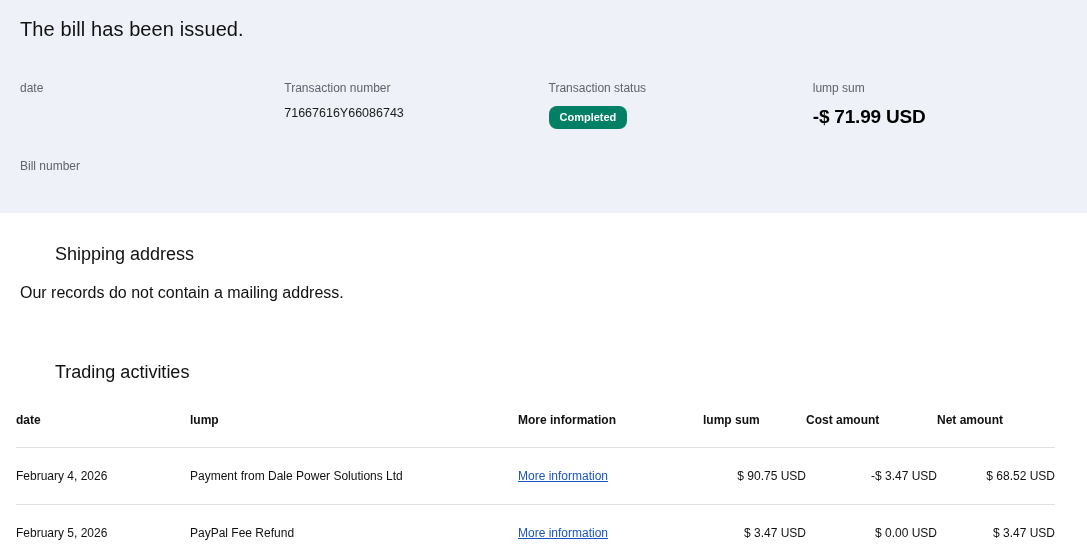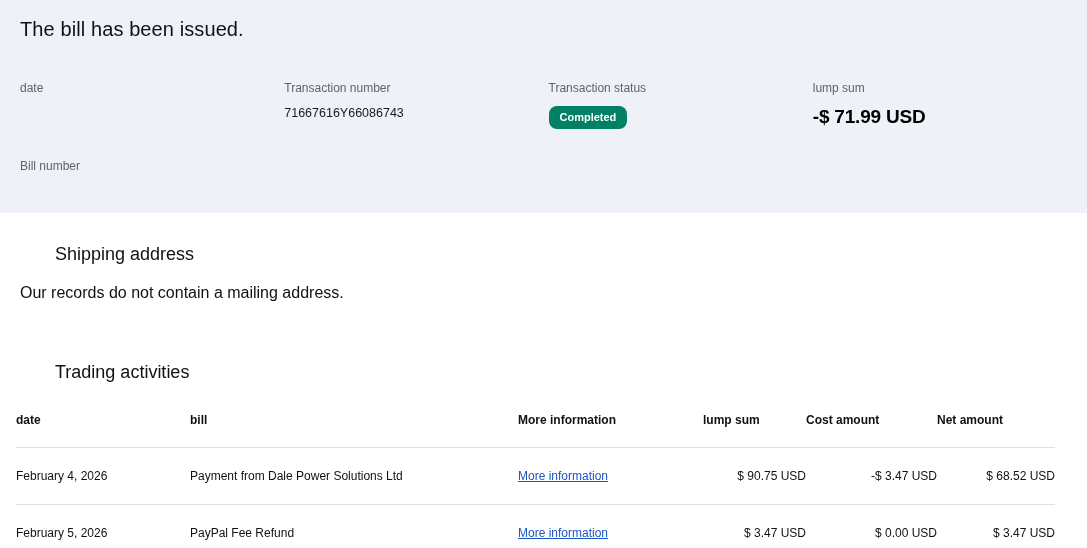--- a/index.html
+++ b/index.html
@@ -150,21 +150,21 @@
       <col class="col-date">
         <col class="col-type">
         <col class="col-info">
       <col class="col-lump">
         <col class="col-cost">
         <col class="col-net">
     </colgroup>
     <thead>
       <tr>
         <th class="first">date</th>
-        <th>bill</th>
+        <th>lump</th>
         <th>More information</th>
         <th class="num">lump sum</th>
         <th class="num">Cost amount</th>
         <th class="num">Net amount</th>
       </tr>
     </thead>
     <tbody>
       <tr>
         <td class="first">February 4, 2026</td>
         <td>Payment from Dale Power Solutions Ltd</td>

